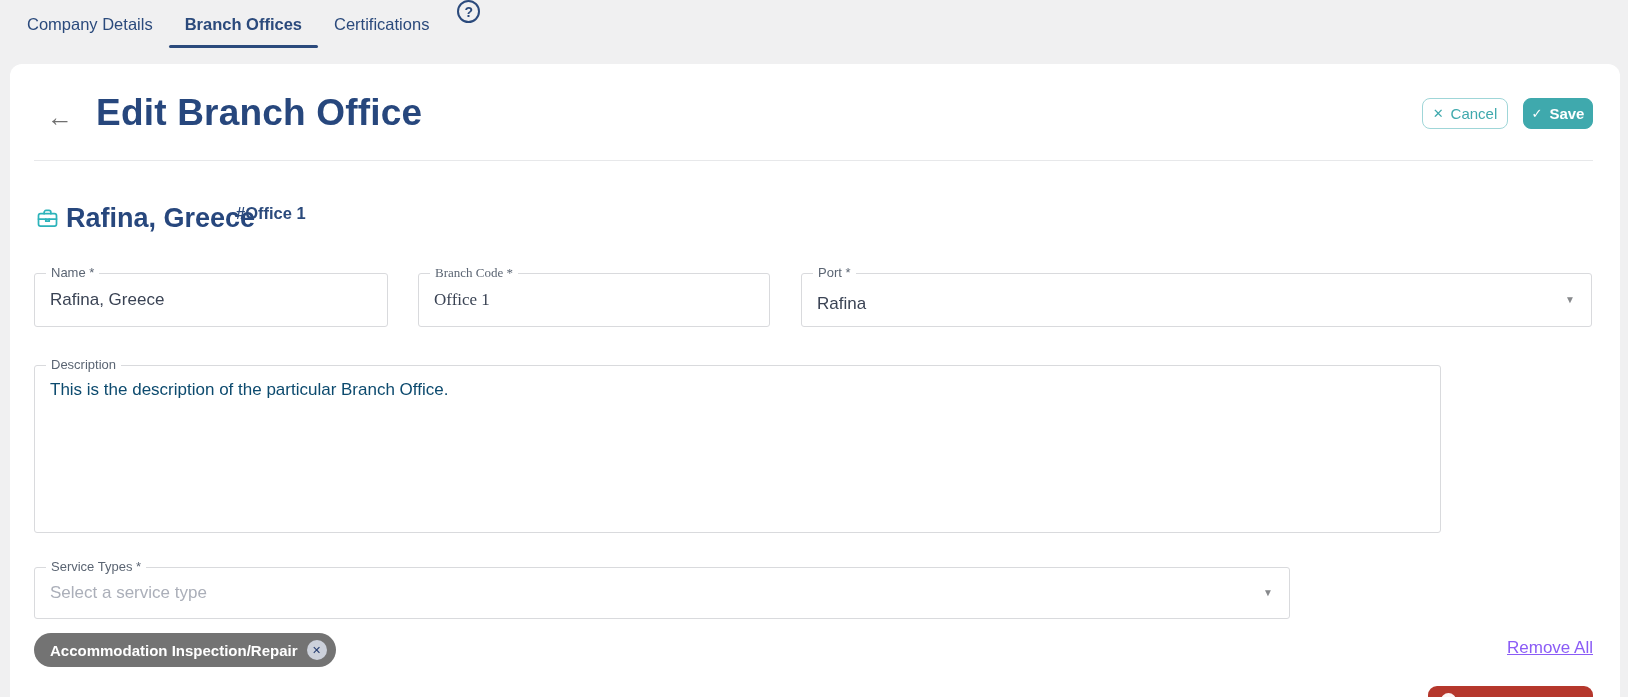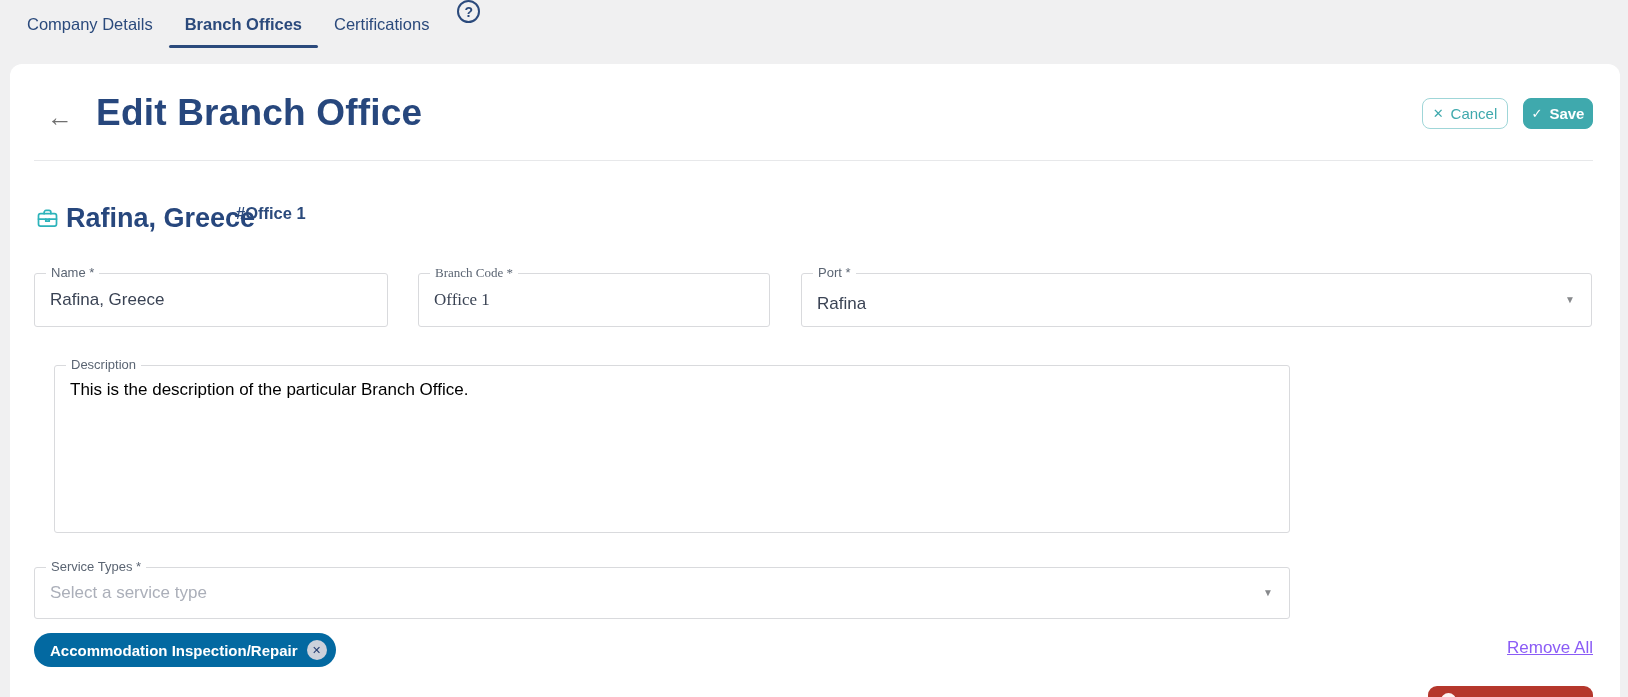--- a/index.html
+++ b/index.html
@@ -40,32 +40,32 @@
   .office-tag  { position:absolute; left:226px; top:139px; font-size:16.5px; font-weight:600; color:#2b4a7c; line-height:21px; }
 
   
   .field { position:absolute; border:1px solid #d9dadd; border-radius:3px; background:#fff; }
   .flabel { position:absolute; top:-9px; left:11px; background:#fff; padding:0 5px; font-size:13px; color:#5b6573; white-space:nowrap; }
   .fvalue-input { width:100%; height:100%; border:0; outline:none; background:transparent; padding:0 14px 0 15px;
                   font-size:17px; color:#3a4354; font-family:inherit; border-radius:7px; }
   .fvalue-text { position:absolute; left:15px; top:8px; bottom:0; display:flex; align-items:center; font-size:17px; color:#3a4354; }
   .fvalue-input::placeholder { color:#abafb9; opacity:1; }
   .ftextarea { width:100%; height:100%; border:0; outline:none; background:transparent; resize:none;
-               padding:13px 15px; font-size:17px; color:#000000; font-family:inherit; line-height:22px; border-radius:7px; }
+               padding:13px 15px; font-size:17px; color:#0c4a6e; font-family:inherit; line-height:22px; border-radius:7px; }
   .drop-arrow { position:absolute; right:16px; top:50%; transform:translateY(-52%); font-size:10px; color:#87898c; pointer-events:auto; cursor:pointer; }
 
   .f-name   { left:24px;  top:209px; width:354px;  height:54px; }
   .f-code   { left:408px; top:209px; width:352px;  height:54px;font-family:Liberation Serif, serif; }
   .f-port   { left:791px; top:209px; width:791px;  height:54px; }
-  .f-desc   { left:24px;  top:301px; width:1236px; height:168px;margin-left:20px; }
+  .f-desc   { left:24px;  top:301px; width:1407px; height:168px; }
   .f-serv   { left:24px;  top:503px; width:1256px; height:52px; }
 
   
   .chip { position:absolute; left:24px; top:569px; height:34px; display:inline-flex; align-items:center;
-          gap:9px; padding:0 9px 0 16px; background:#0369a1; border-radius:17px; cursor:default; }
+          gap:9px; padding:0 9px 0 16px; background:#737373; border-radius:17px; cursor:default; }
   .chip-label { color:#ffffff; font-size:15px; font-weight:600; white-space:nowrap; }
   .chip-x { width:20px; height:20px; border-radius:50%; background:#ccd1db; color:#223a6e; display:flex;
             align-items:center; justify-content:center; font-size:11px; font-weight:700; cursor:pointer; }
 
   .remove-all { position:absolute; right:27px; top:574px; font-size:17px; color:#8b5cf6; text-decoration:underline;
                 cursor:pointer; font-weight:500; }
 
   
   .btn-danger { position:absolute; left:1418px; top:622px; width:165px; height:44px; background:#b5372c;
                 border:none; border-radius:9px; cursor:pointer; }

